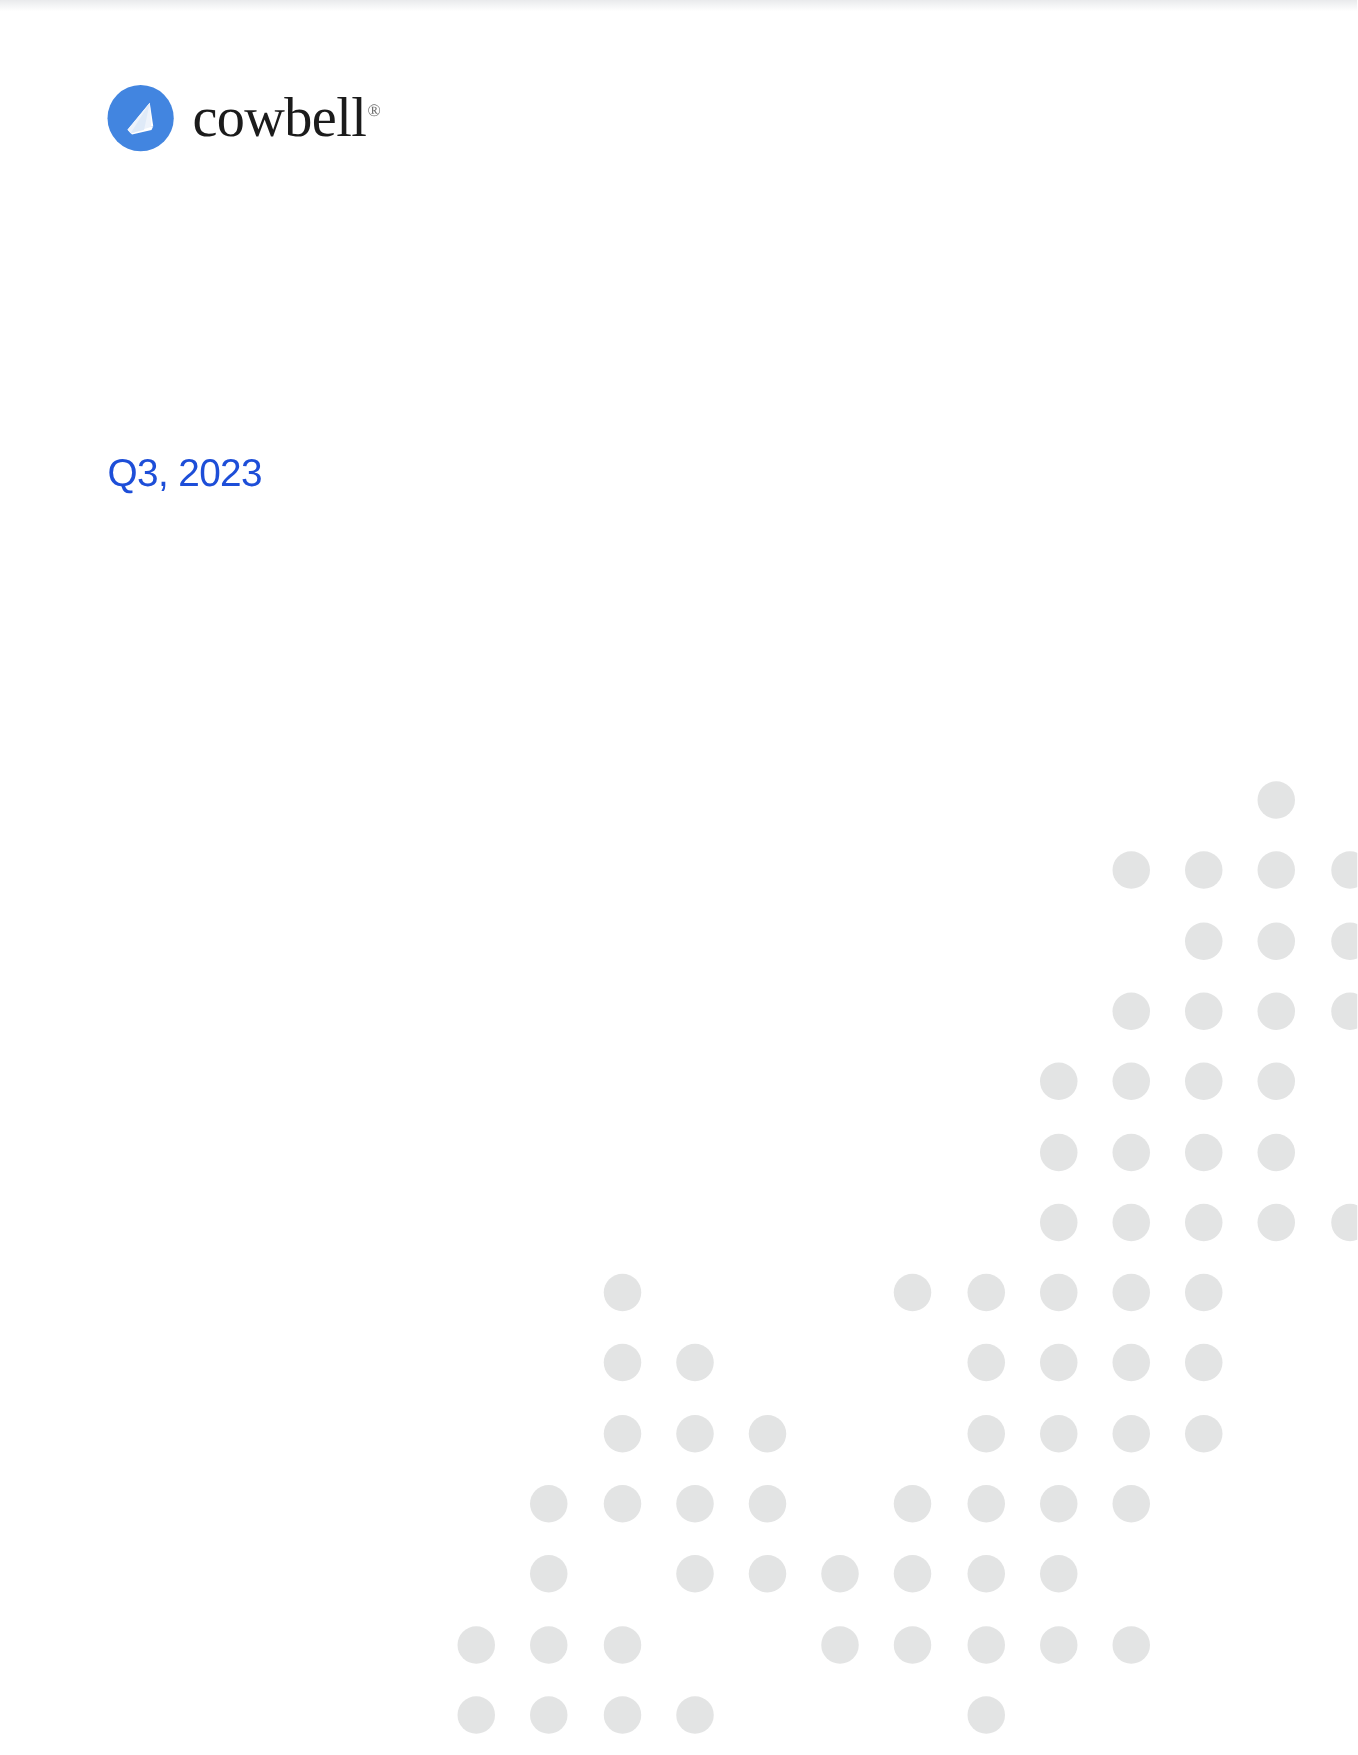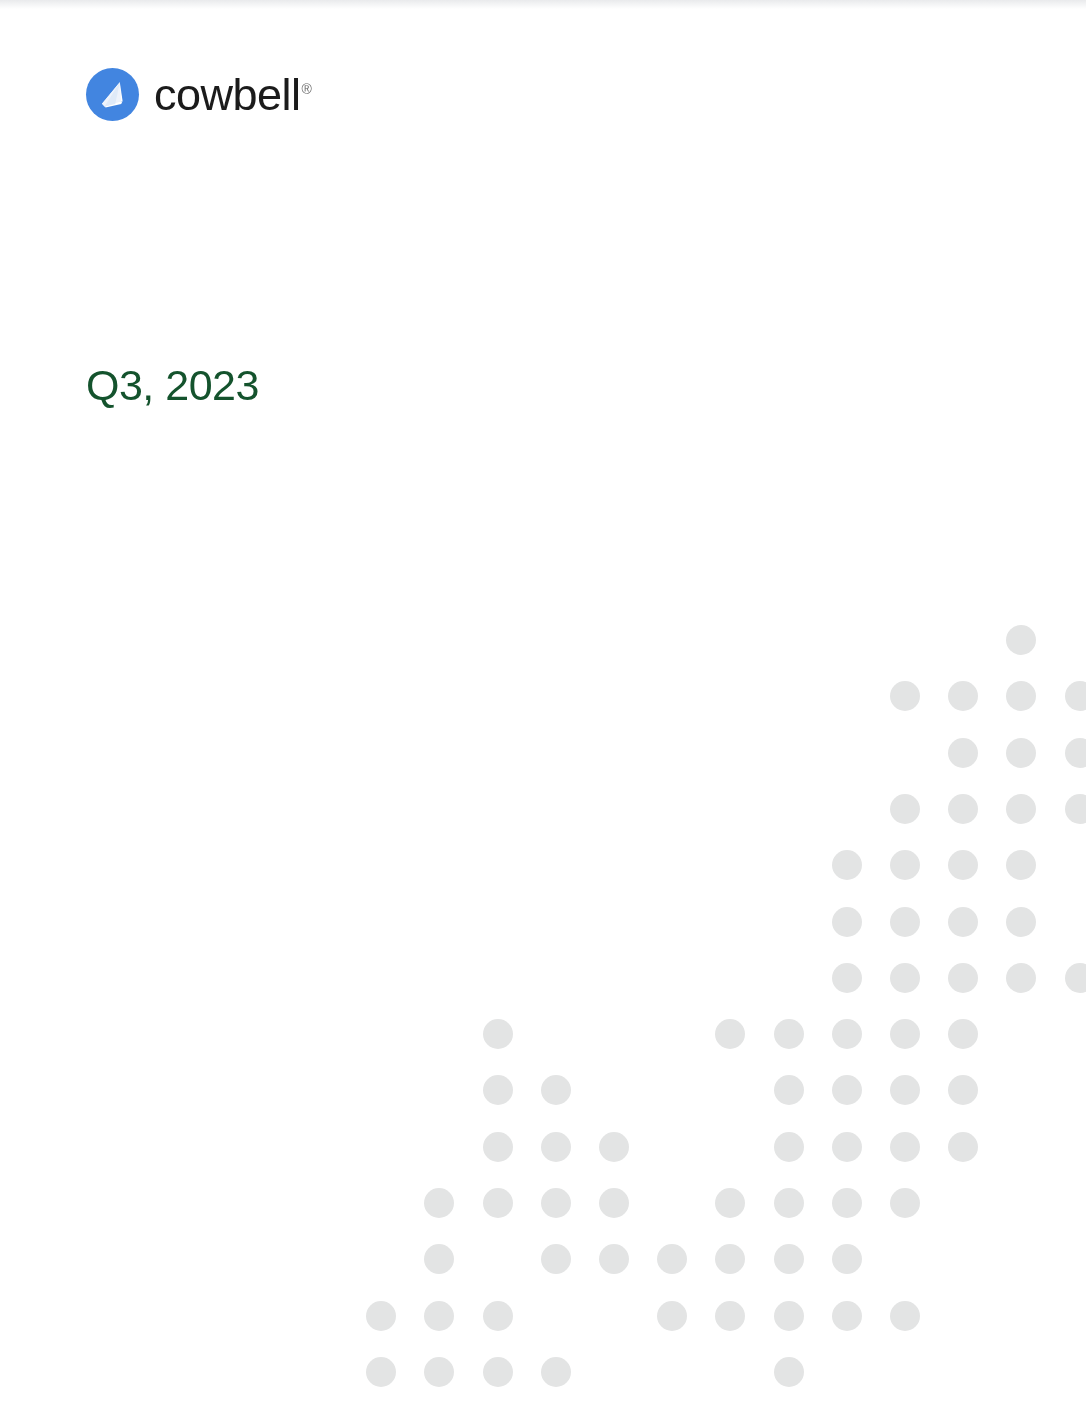--- a/index.html
+++ b/index.html
@@ -70,20 +70,21 @@
   .logo-mark svg { display: block; }
   .logo-word {
     margin-left: 15px;
     font-size: 45px;
     line-height: 1;
     font-weight: 300;
     letter-spacing: -0.5px;
     color: #1b1b1b;
     position: relative;
     white-space: nowrap;
+    font-family: Liberation Serif, serif;
   }
   .logo-reg {
     font-size: 14px;
     vertical-align: super;
     line-height: 1;
     color: #6b6b6b;
     font-weight: 400;
     margin-left: 1px;
   }
 
@@ -107,25 +108,25 @@
     margin: 0;
     font-size: 63px;
     font-weight: 700;
     line-height: 1.23;
     letter-spacing: -1.1px;
     color: #4285e0;
   }
   .headline .line { display: block; }
   .subtitle {
     margin: 20px 0 0 0;
-    font-size: 43px;
+    font-size: 31px;
     font-weight: 400;
     line-height: 1.1;
     letter-spacing: -0.5px;
-    color: #14532d;
+    color: #1d4ed8;
   }
 </style>
 </head>
 <body>
 
 <div class="page">
 
   <div class="page-top-edge"></div>
 
   <div class="dot-field">

